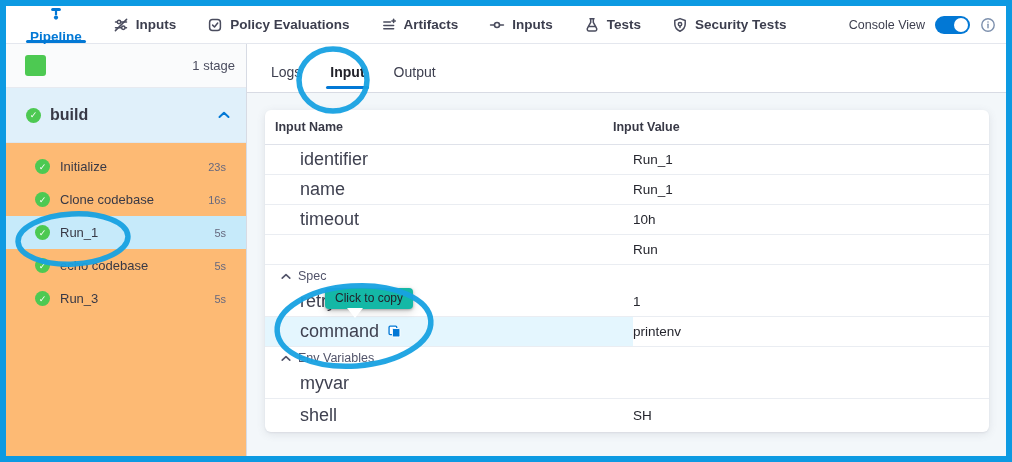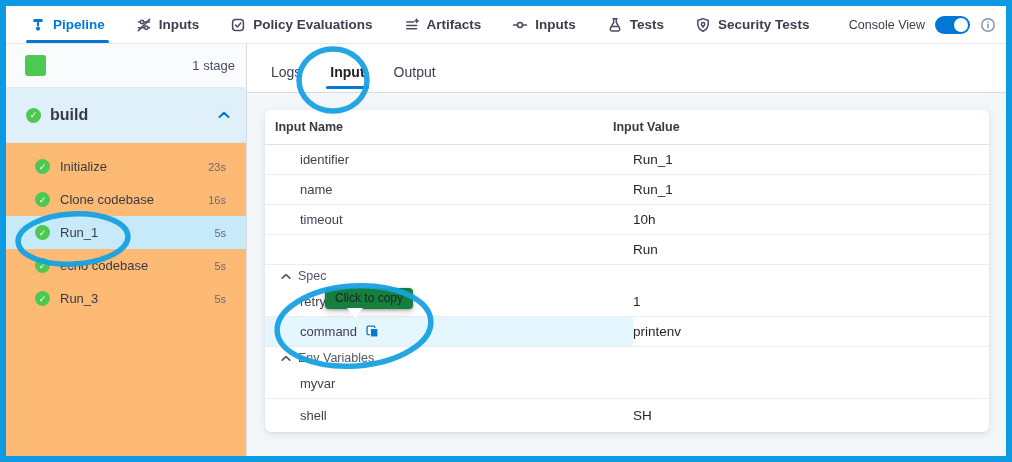--- a/index.html
+++ b/index.html
@@ -9,21 +9,21 @@
   *{box-sizing:border-box;margin:0;padding:0;}
   body{width:1012px;height:462px;font-family:"Liberation Sans","DejaVu Sans",sans-serif;background:#fff;position:relative;overflow:hidden;}
   .frame{position:absolute;inset:0;border:6px solid var(--frame-border);background:#f6fafd;display:flex;flex-direction:column;}
 
   
   .topnav{height:38px;background:#fff;border-bottom:1px solid #e4e7ee;display:flex;align-items:stretch;padding:0 10px 0 22px;flex:0 0 auto;}
   .nav-tabs{display:flex;align-items:stretch;}
   .nav-tab{display:flex;align-items:center;gap:7px;margin-right:27px;background:none;border:none;cursor:pointer;
     font-family:inherit;font-size:13.5px;font-weight:600;color:#3c3e4e;position:relative;padding:0 2px;}
   .nav-tab .icon{display:flex;align-items:center;color:#4a4c5e;}
-  .nav-tab.active{color:var(--accent);}
+  .nav-tab.active{color:var(--accent);flex-direction:column;}
   .nav-tab.active .icon{color:var(--accent);}
   .nav-tab.active::after{content:'';position:absolute;left:-2px;right:-2px;bottom:0;height:3px;border-radius:2px;background:var(--accent);}
   .nav-right{margin-left:auto;display:flex;align-items:center;gap:10px;font-size:12.5px;color:#3c3e4e;font-weight:500;}
   .toggle{width:35px;height:18px;border-radius:10px;background:var(--accent);position:relative;cursor:pointer;display:inline-block;flex:0 0 auto;}
   .toggle .knob{position:absolute;right:2px;top:2px;width:14px;height:14px;border-radius:50%;background:#fff;}
   .info{display:flex;align-items:center;color:#7d90ad;cursor:pointer;}
 
   
   .content{flex:1;display:flex;min-height:0;}
   .sidebar{width:241px;flex:0 0 auto;border-right:1px solid #d7dbe4;background:#fdba74;display:flex;flex-direction:column;}
@@ -44,28 +44,28 @@
   .tabstrip{height:49px;background:#fff;border-bottom:1px solid #d8dbe4;display:flex;align-items:stretch;padding:8px 0 0 20px;flex:0 0 auto;}
   .mtab{background:none;border:none;cursor:pointer;font-family:inherit;font-size:14px;color:#3c3e4e;font-weight:500;margin-right:21px;position:relative;padding:0 4px;}
   .mtab.active{font-weight:700;color:#22222a;}
   .mtab.active::after{content:'';position:absolute;left:0;right:0;bottom:3px;height:3px;border-radius:2px;background:var(--accent);}
   .panel{flex:1;padding:17px 0 0 18px;position:relative;}
   .card{position:relative;width:724px;background:#fff;border-radius:6px;box-shadow:0 1px 2px rgba(40,41,61,.06),0 2px 8px rgba(96,97,112,.14);}
   .thead{height:35px;display:flex;align-items:center;border-bottom:1px solid #dfe2ea;padding-left:10px;font-size:12.5px;font-weight:700;color:#383946;}
   .thead .col-val{position:absolute;left:348px;}
   .trow{height:30px;display:flex;align-items:center;border-bottom:1px solid #eaedf2;position:relative;}
   .trow:last-child{border-bottom:none;height:33px;}
-  .tname{width:368px;height:100%;display:flex;align-items:center;gap:8px;padding-left:35px;font-size:13px;color:#3f4150;}
+  .tname{width:368px;height:100%;display:flex;align-items:center;gap:8px;padding-left:35px;font-size:18px;color:#3f4150;}
   .trow.highlight .tname{background:var(--highlight-cell-bg);}
   .tval{position:absolute;left:368px;font-size:13.5px;color:#25262e;}
   .tsection{height:22px;display:flex;align-items:center;gap:7px;padding-left:16px;font-size:12.5px;color:#52546a;cursor:pointer;}
   .chev{display:flex;align-items:center;color:#52546a;}
   .copy{display:flex;align-items:center;color:var(--accent);cursor:pointer;}
 
-  .tooltip{position:absolute;left:60px;top:178px;background:#15803d;border-radius:4px;box-shadow:0 1px 3px rgba(0,0,0,.3),0 3px 8px rgba(0,0,0,.15);
+  .tooltip{position:absolute;left:60px;top:178px;background:#14b8a6;border-radius:4px;box-shadow:0 1px 3px rgba(0,0,0,.3),0 3px 8px rgba(0,0,0,.15);
     padding:3px 10px 4px;font-size:12px;font-weight:500;color:#22222a;white-space:nowrap;z-index:5;}
   .tooltip .tail{position:absolute;left:22px;top:100%;width:0;height:0;border:8px solid transparent;border-top:10px solid #fff;margin-top:-1px;}
 
   .annotations{position:absolute;inset:0;width:1012px;height:462px;pointer-events:none;z-index:10;}
   .annotations ellipse{fill:none;stroke:var(--annotation);stroke-width:5.5;opacity:.95;}
   svg.i{display:block;}
 </style>
 </head>
 <body>
 

